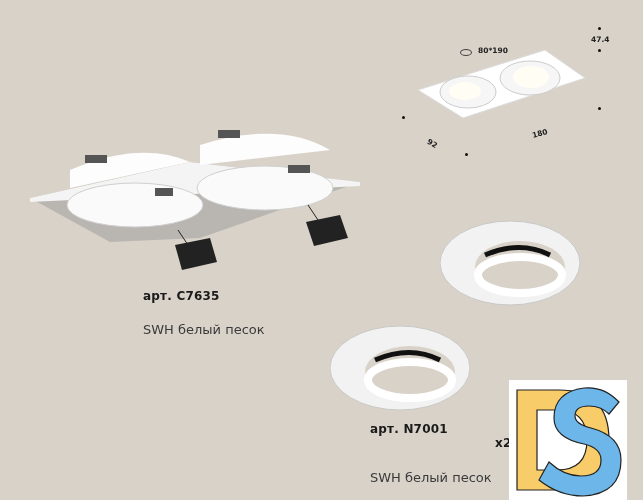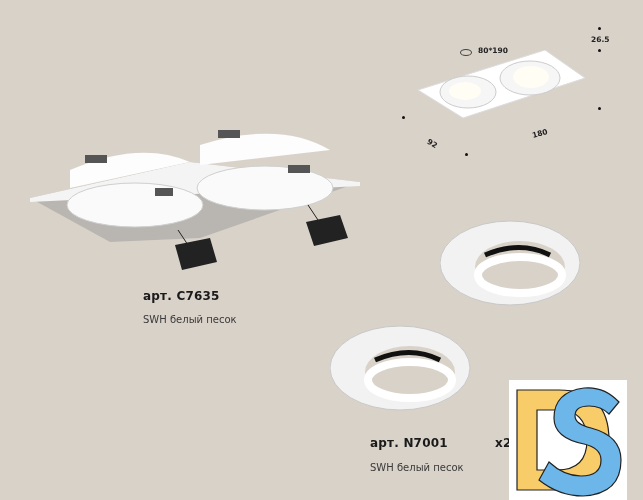--- a/index.html
+++ b/index.html
@@ -1,19 +1,19 @@
 <!DOCTYPE html>
 <html><head>
 <meta charset="utf-8">
 <style>
   html, body { margin:0; padding:0; }
   body { width:643px; height:500px; background:#d9d2c9; position:relative; overflow:hidden; font-family:"DejaVu Sans", sans-serif; color:#1a1a1a; }
   .abs { position:absolute; }
   .art { font-weight:bold; font-size:12px; letter-spacing:0.2px; }
-  .sub { font-size:10px; color:#3a3a3a; }
+  .sub { font-size:13px; color:#3a3a3a;margin-top:8px; }
   .dim { font-size:7.5px; font-weight:bold; color:#222; }
   .dot { width:3px; height:3px; border-radius:50%; background:#111; }
 </style>
 </head>
 <body>
 
 <svg class="abs" style="left:30px;top:110px" width="340" height="180" viewBox="0 0 340 180">
   <polygon points="0,88 160,52 330,72 170,128 80,132" fill="#b9b6b2"></polygon>
   <polygon points="0,88 160,52 330,72 330,76 0,92" fill="#f4f4f4"></polygon>
   <ellipse cx="105" cy="95" rx="68" ry="22" fill="#fafafa" stroke="#cfcfcf"></ellipse>
@@ -28,21 +28,21 @@
   <polygon points="276,112 310,105 318,128 284,136" fill="#222"></polygon>
   <line x1="148" y1="120" x2="158" y2="135" stroke="#222"></line>
   <line x1="278" y1="95" x2="288" y2="110" stroke="#222"></line>
 </svg>
 
 <div class="abs art" style="left:143px;top:289px">арт. C7635</div>
 <div class="abs sub" style="left:143px;top:314px">SWH белый песок</div>
 
 <div class="abs" style="left:460px;top:49px;width:10px;height:5px;border:1px solid #444;border-radius:50%"></div>
 <div class="abs dim" style="left:478px;top:46px">80*190</div>
-<div class="abs dim" style="left:591px;top:35px">26.5</div>
+<div class="abs dim" style="left:591px;top:35px">47.4</div>
 <div class="abs dim" style="left:427px;top:139px;transform:rotate(30deg)">92</div>
 <div class="abs dim" style="left:532px;top:129px;transform:rotate(-15deg)">180</div>
 <div class="abs dot" style="left:598px;top:27px"></div>
 <div class="abs dot" style="left:598px;top:49px"></div>
 <div class="abs dot" style="left:598px;top:107px"></div>
 <div class="abs dot" style="left:402px;top:116px"></div>
 <div class="abs dot" style="left:465px;top:153px"></div>
 <svg class="abs" style="left:415px;top:50px" width="180" height="70" viewBox="0 0 180 70">
   <polygon points="3,40 130,0 170,28 48,68" fill="#fff" stroke="#ddd"></polygon>
   <ellipse cx="53" cy="42" rx="28" ry="16" fill="#f6f6f6" stroke="#ccc"></ellipse>
@@ -57,21 +57,21 @@
   <path d="M45,50 Q80,35 110,50" stroke="#111" stroke-width="5" fill="none"></path>
   <ellipse cx="80" cy="70" rx="42" ry="18" fill="none" stroke="#fff" stroke-width="8"></ellipse>
 </svg>
 <svg class="abs" style="left:330px;top:310px" width="150" height="110" viewBox="0 0 150 110">
   <ellipse cx="70" cy="58" rx="70" ry="42" fill="#f2f2f2" stroke="#c8c8c8"></ellipse>
   <ellipse cx="80" cy="62" rx="45" ry="26" fill="#d9d2c9"></ellipse>
   <path d="M45,50 Q80,35 110,50" stroke="#111" stroke-width="5" fill="none"></path>
   <ellipse cx="80" cy="70" rx="42" ry="18" fill="none" stroke="#fff" stroke-width="8"></ellipse>
 </svg>
 
-<div class="abs art" style="left:370px;top:436px">арт. N7001</div>
+<div class="abs art" style="left:370px;top:422px">арт. N7001</div>
 <div class="abs art" style="left:495px;top:436px">x2</div>
 <div class="abs sub" style="left:370px;top:462px">SWH белый песок</div>
 
 <div class="abs" style="left:509px;top:380px;width:118px;height:120px;background:#fff">
   <svg width="118" height="120" viewBox="0 0 118 120">
     <path d="M8,10 L50,10 Q100,10 100,60 Q100,110 50,110 L8,110 Z M28,30 L28,90 L48,90 Q78,90 78,60 Q78,30 48,30 Z" fill="#f8cc68" stroke="#222" stroke-width="1.2" fill-rule="evenodd"></path>
     <path d="M110,22 Q95,6 75,8 Q45,12 45,38 Q45,58 75,64 Q92,68 92,80 Q92,96 72,96 Q55,96 40,82 L30,100 Q50,116 74,116 Q112,114 112,80 Q112,56 82,48 Q66,44 66,36 Q66,26 80,26 Q92,26 100,34 Z" fill="#6cb6ea" stroke="#222" stroke-width="1.2"></path>
   </svg>
 </div>
 

